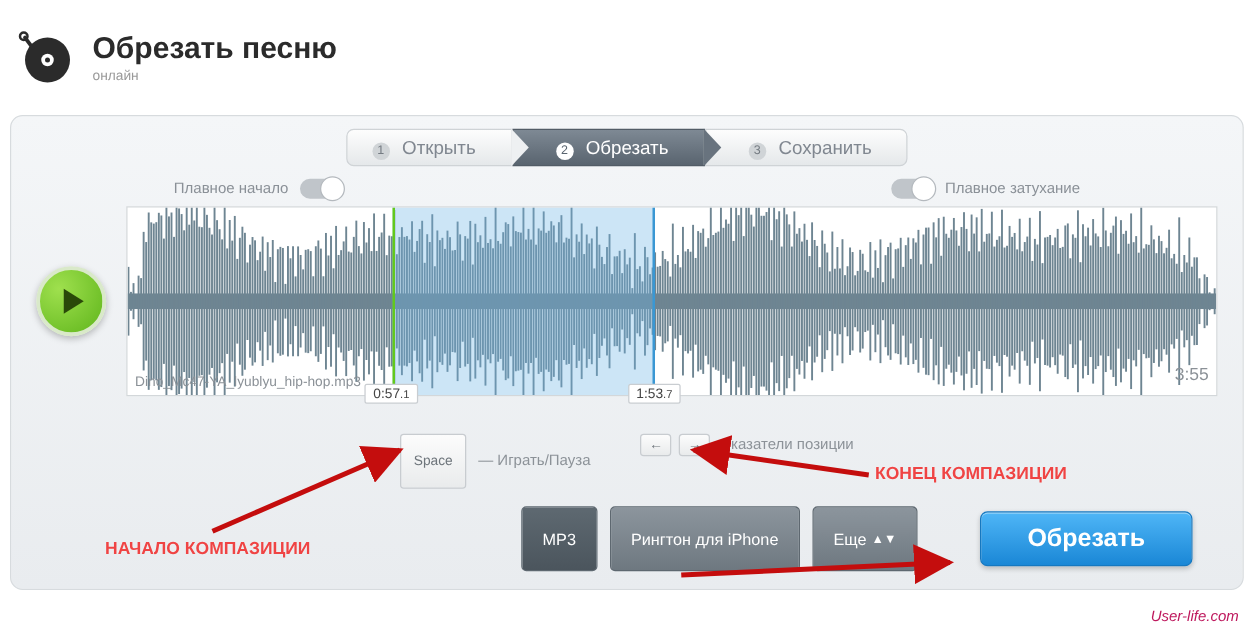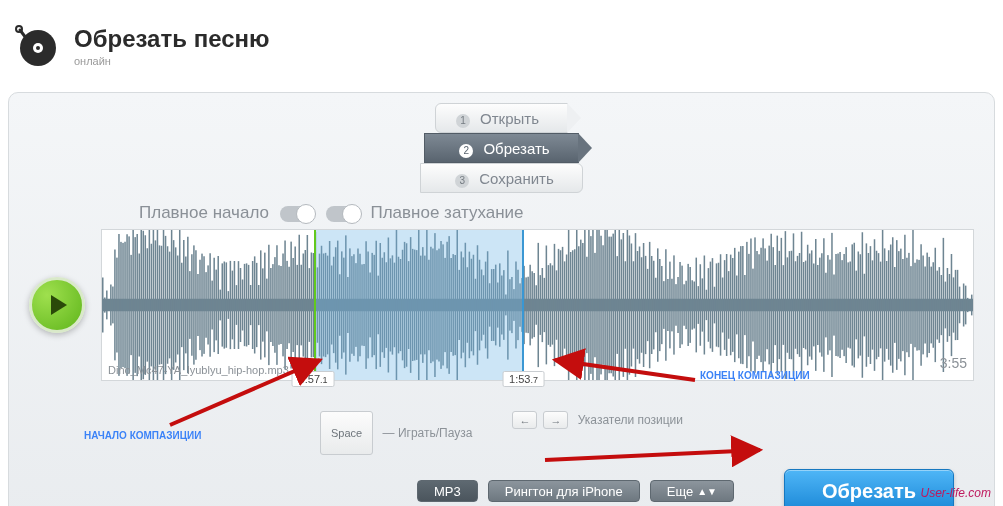--- a/index.html
+++ b/index.html
@@ -18,21 +18,21 @@
 
 .panel {
   margin: 10px 8px;
   background: linear-gradient(#f4f6f8, #e9ecef);
   border: 1px solid #d7dbde;
   border-radius: 10px;
   padding-bottom: 14px;
   position: relative;
 }
 
-.steps { display: flex; justify-content: center; align-items: center; padding: 10px 0 6px; flex-direction: column; }
+.steps { display: flex; justify-content: center; align-items: flex-start; padding: 10px 0 6px; }
 .step {
   height: 30px; line-height: 30px;
   padding: 0 28px 0 34px;
   position: relative;
   background: linear-gradient(#fdfdfd, #e5e8ea);
   border: 1px solid #cfd3d6;
   font-size: 15px; color: #808790;
   cursor: pointer;
 }
 .step:first-child { border-radius: 6px 0 0 6px; padding-left: 20px; }
@@ -52,21 +52,21 @@
   z-index: 2;
 }
 .step.open::after {
   content: ""; position: absolute; right: -14px; top: -1px;
   border-left: 14px solid #eef0f2;
   border-top: 15px solid transparent;
   border-bottom: 15px solid transparent;
   z-index: 1;
 }
 
-.fades { display: flex; align-items: center; padding: 4px 130px 6px; font-size: 17px; color: #8a9097; }
+.fades { display: flex; justify-content: space-between; align-items: center; padding: 4px 130px 6px; font-size: 12px; color: #8a9097; }
 .toggle {
   display: inline-block; width: 34px; height: 16px; border-radius: 8px;
   background: #c0c5ca; position: relative; vertical-align: middle; margin: 0 6px;
   cursor: pointer;
 }
 .toggle::after { content: ""; position: absolute; width: 18px; height: 18px; border-radius: 50%; background: #fff; border: 1px solid #b4b9be; top: -2px; right: -2px; }
 
 .player-row { display: flex; align-items: center; padding: 0 20px; }
 .play-btn {
   width: 56px; height: 56px; border-radius: 50%;
@@ -119,40 +119,40 @@
 .keycap {
   display: inline-block;
   background: linear-gradient(#fcfcfc, #e9ebec);
   border: 1px solid #c8ccd0; border-radius: 3px;
   padding: 15px 10px; font-size: 11px; color: #6e757b; margin-right: 6px;
 }
 .arrowcap { padding: 2px 6px; }
 
 .actions { display: flex; justify-content: flex-end; align-items: center; gap: 10px; padding: 6px 40px 0; }
 .opt-btn {
-  height: 22px; padding: 0 16px;
+  height: 52px; padding: 0 16px;
   background: linear-gradient(#8c959d, #6e7880);
   color: #fff; font-size: 13px;
   border: 1px solid #5e6870; border-radius: 4px;
   cursor: pointer; display: inline-flex; align-items: center; gap: 4px;
 }
 .opt-btn.sel { background: linear-gradient(#5e6971, #4b555d); }
 .opt-btn .chev { font-size: 10px; }
 .cut-btn {
   height: 44px; min-width: 170px;
   background: linear-gradient(#4fb6f7, #1a87d6);
   border: 1px solid #1678c0;
   color: #fff; font-size: 20px; font-weight: 700;
   border-radius: 6px;
   margin-left: 40px; cursor: pointer;
   box-shadow: inset 0 1px 0 rgba(255,255,255,.4), 0 2px 4px rgba(0,0,0,.2);
 }
 
 .ann {
-  position: absolute; color: #3b82f6; font-weight: 700; font-size: 10px;
+  position: absolute; color: #ef4444; font-weight: 700; font-size: 14px;
   text-shadow: 0 0 1px rgba(255,255,255,.6);
   pointer-events: none;
 }
 .watermark {
   position: absolute; right: 12px; bottom: 6px;
   color: #be185d; font-size: 12px; font-style: italic;
 }
 svg.overlay { position: absolute; inset: 0; pointer-events: none; }
 </style>
 </head>

